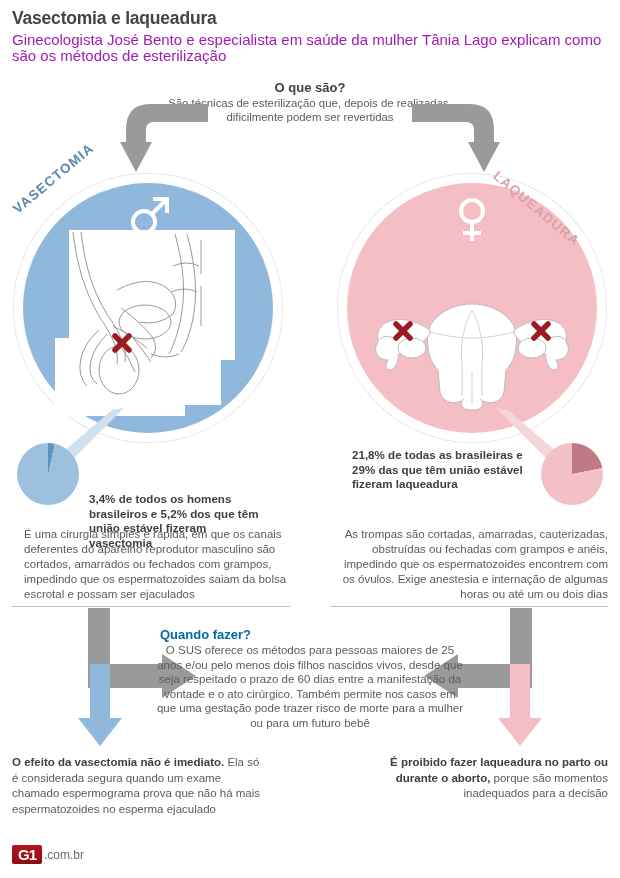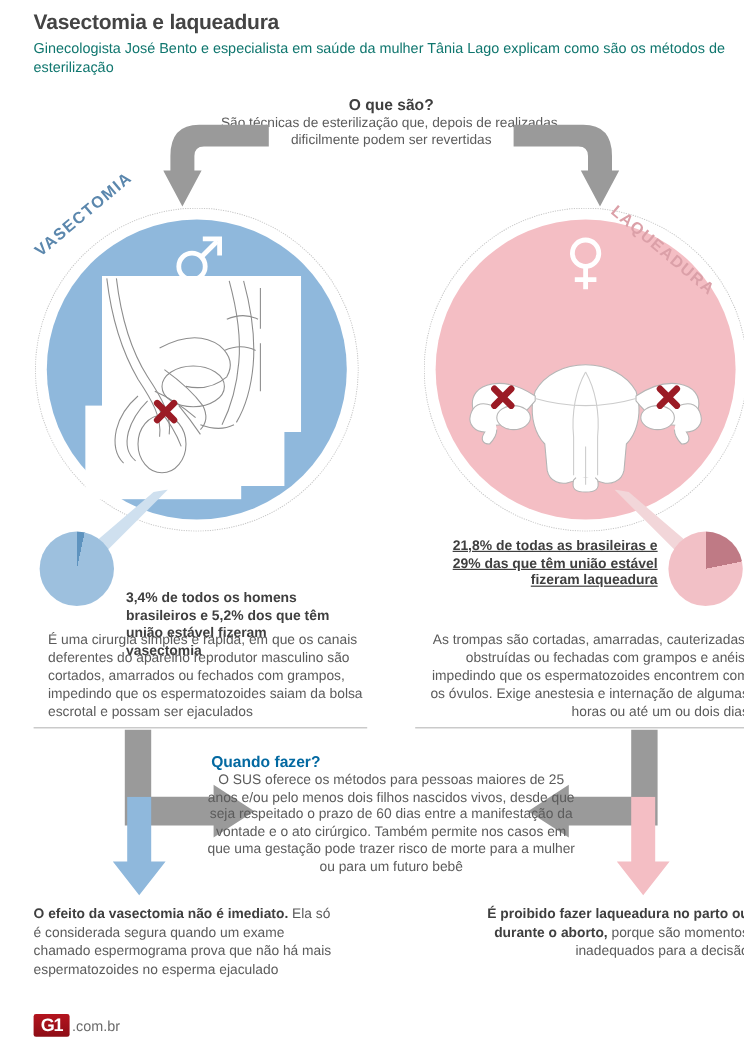--- a/index.html
+++ b/index.html
@@ -1,30 +1,30 @@
 <!DOCTYPE html>
 <html><head>
 <meta charset="utf-8">
 <style>
   html,body{margin:0;padding:0;}
   body{
     width:620px;height:878px;background:#ffffff;
     font-family:"Liberation Sans",sans-serif;
     color:#4a4a4a;position:relative;overflow:hidden;
   }
-  .stage{position:absolute;left:16px;top:0;width:528px;height:878px;}
+  .stage{position:absolute;left:0;top:0;width:528px;height:878px;}
 
   
   .hdr-title{
     position:absolute;left:12px;top:8px;width:596px;
     font-size:17.5px;font-weight:bold;color:#444;letter-spacing:-.2px;
   }
   .hdr-sub{
     position:absolute;left:12px;top:32px;width:590px;
-    font-size:12px;line-height:16px;color:#0f766e;
+    font-size:15px;line-height:16px;color:#a21caf;
   }
 
   
   .intro-h{
     position:absolute;left:160px;top:80px;width:300px;text-align:center;
     font-size:13px;font-weight:bold;color:#3f3f3f;
   }
   .intro-p{
     position:absolute;left:160px;top:96px;width:300px;text-align:center;
     font-size:11.4px;line-height:14px;color:#5b5b5b;
@@ -56,21 +56,21 @@
 
   
   .pie{position:absolute;width:62px;height:62px;border-radius:50%;}
   .pie-m{left:17px;top:443px;
     background:conic-gradient(from 0deg,#5e93bf 0deg 12.2deg,#9dc0de 12.2deg 360deg);}
   .pie-f{left:541px;top:443px;
     background:conic-gradient(from 0deg,#bf7a85 0deg 78.5deg,#f2c0c6 78.5deg 360deg);}
 
   .stat{position:absolute;font-size:11.6px;line-height:14.5px;font-weight:bold;color:#3f3f3f;}
   .stat-m{left:89px;top:448px;width:176px;text-align:left;margin-top:44px;}
-  .stat-f{left:352px;top:448px;width:180px;text-align:right;text-decoration:underline;}
+  .stat-f{left:352px;top:448px;width:180px;}
 
   
   .body-p{position:absolute;font-size:11.5px;line-height:15px;color:#5b5b5b;}
   .body-m{left:12px;top:527px;width:278px;text-align:left;margin-left:12px;}
   .body-f{left:330px;top:527px;width:278px;text-align:right;}
 
   .rule{position:absolute;height:1px;background:#bdbdbd;}
   .rule-m{left:12px;top:606px;width:278px;}
   .rule-f{left:330px;top:606px;width:278px;}
 

